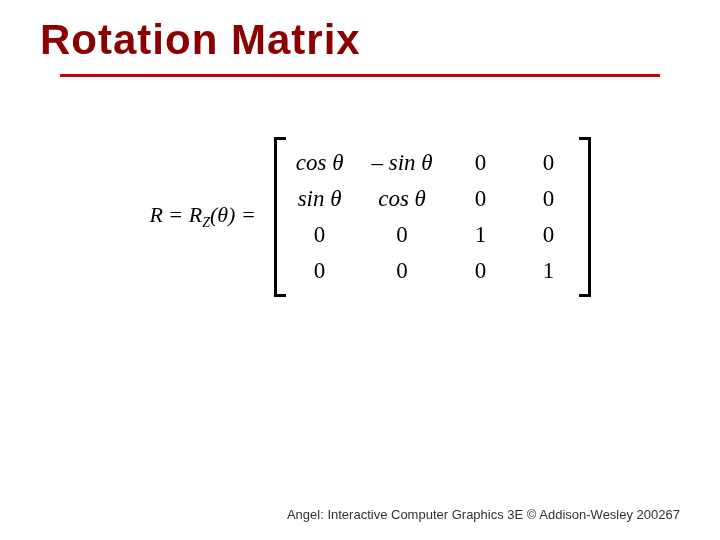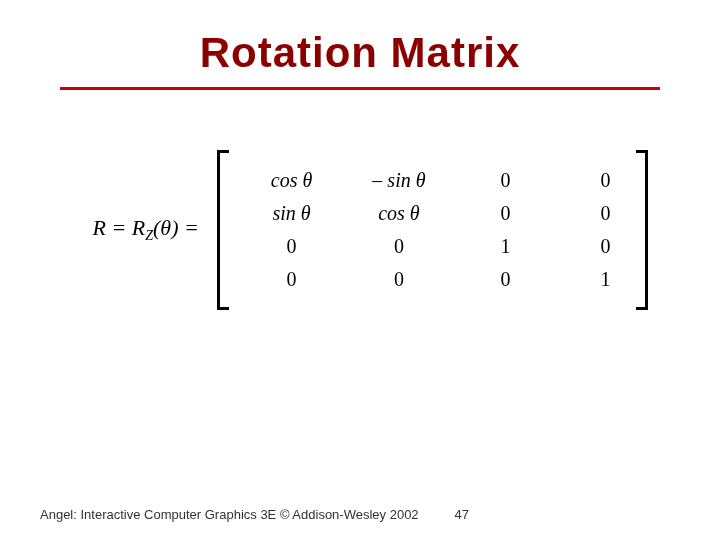--- a/index.html
+++ b/index.html
@@ -14,22 +14,22 @@
     }
 
     .page {
       width: 720px;
       height: 540px;
       position: relative;
       padding: 0 40px;
     }
 
     .title-section {
-      text-align: center;
-      padding-top: 29px;
+      text-align: left;
+      padding-top: 16px;
     }
 
     .title {
       font-size: 42px;
       font-weight: bold;
       color: #8B0000;
       font-family: Arial, sans-serif;
       letter-spacing: 1px;
     }
 
@@ -86,41 +86,39 @@
 
     .matrix-grid {
       display: grid;
       grid-template-columns: repeat(4, auto);
       row-gap: 10px;
       column-gap: 28px;
       align-items: center;
     }
 
     .cell {
-      font-size: 20px;
+      font-size: 23px;
       color: #000;
       text-align: center;
       font-style: italic;
       min-width: 40px;
-      margin-left: 32px;
     }
 
     .cell.normal {
       font-style: normal;
     }
 
     .footer {
       position: absolute;
       bottom: 18px;
       left: 40px;
       right: 40px;
       display: flex;
-      justify-content: flex-start;
+      justify-content: flex-end;
       align-items: center;
-      gap: 36px;
     }
 
     .footer-text {
       font-size: 13px;
       color: #333;
       font-family: Arial, sans-serif;
     }
 
     .page-number {
       font-size: 13px;
@@ -168,15 +166,15 @@
         <div class="cell normal">0</div>
         <div class="cell normal">1</div>
       </div>
 
       <div class="bracket-right"></div>
     </div>
   </div>
 
   <div class="footer">
     <span class="footer-text">Angel: Interactive Computer Graphics 3E © Addison-Wesley 2002</span>
-    <span class="page-number">47</span>
+    <span class="page-number">67</span>
   </div>
 </div>
 
 </body></html>

